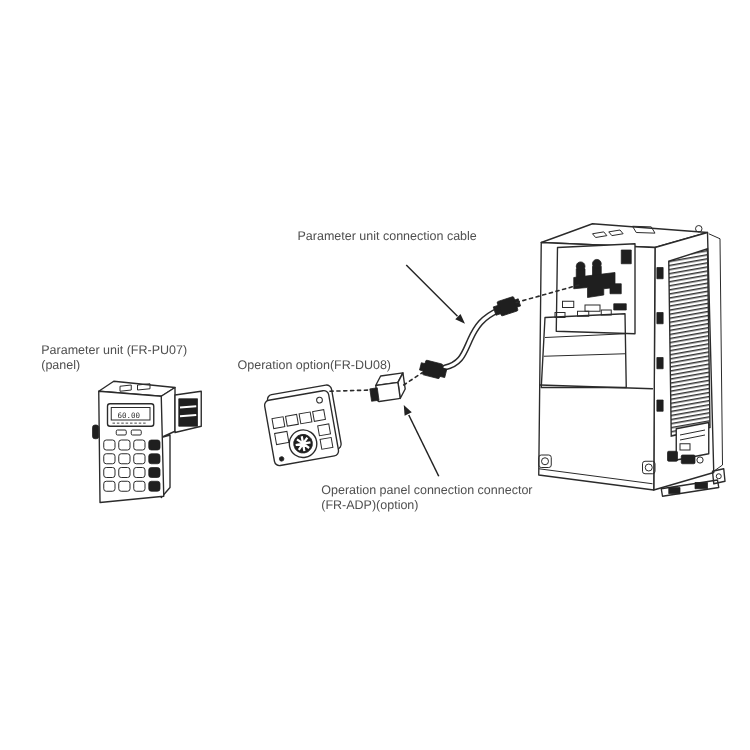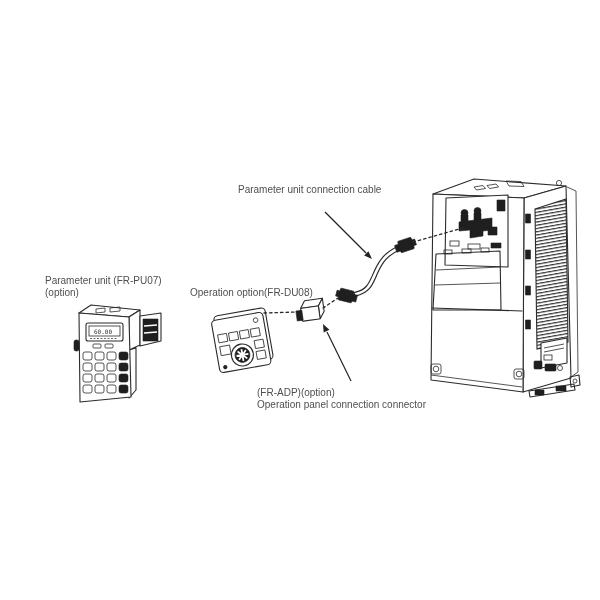--- a/index.html
+++ b/index.html
@@ -204,27 +204,27 @@
     <g>
       <path class="arr" d="M351,381 L327,332"></path>
       <polygon points="323,324 329.4,329.8 323.7,332.6" fill="#222"></polygon>
     </g>
   </svg>
 
   <div class="lbl" style="left:238px;top:184px;">
     <div>Parameter unit connection cable</div>
   </div>
 
-  <div class="lbl" style="left:45px;top:275px;">
+  <div class="lbl" style="left:33px;top:275px;">
     <div>Parameter unit (FR-PU07)</div>
-    <div>(option)</div>
+    <div>(panel)</div>
   </div>
 
   <div class="lbl" style="left:190px;top:287px;">
     <div>Operation option(FR-DU08)</div>
   </div>
 
   <div class="lbl" style="left:257px;top:387px;">
+    <div>Operation panel connection connector</div>
     <div>(FR-ADP)(option)</div>
-    <div>Operation panel connection connector</div>
   </div>
 
 </div>
 
 </body></html>

